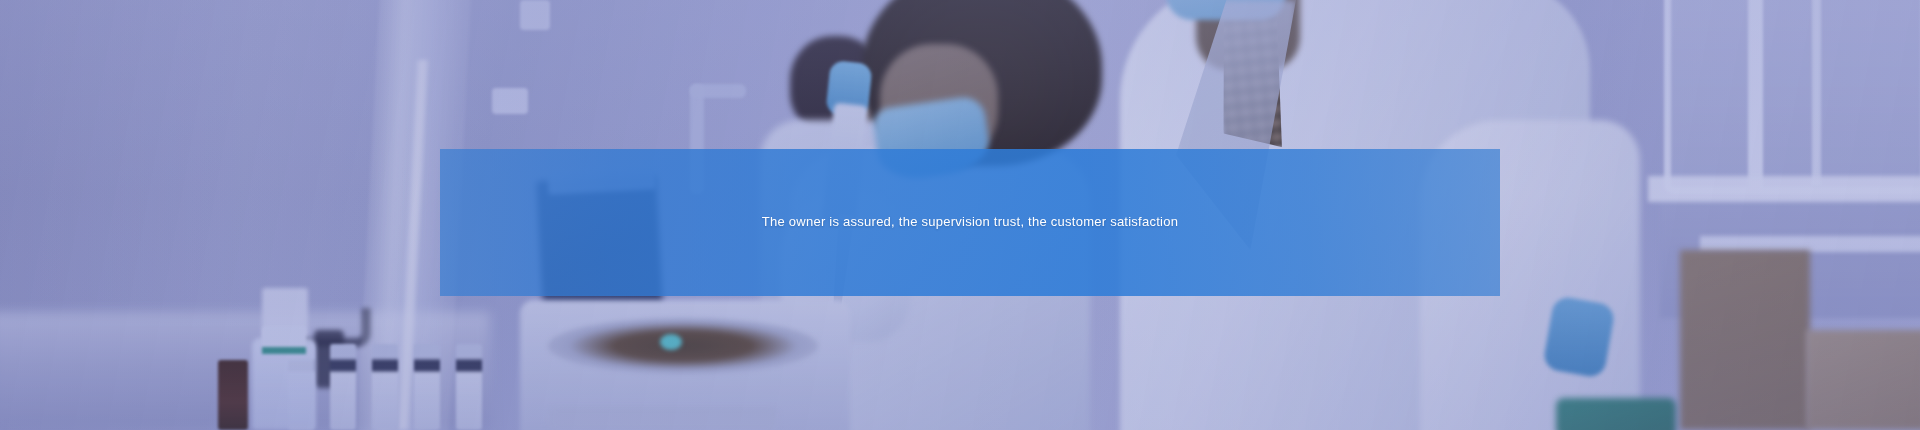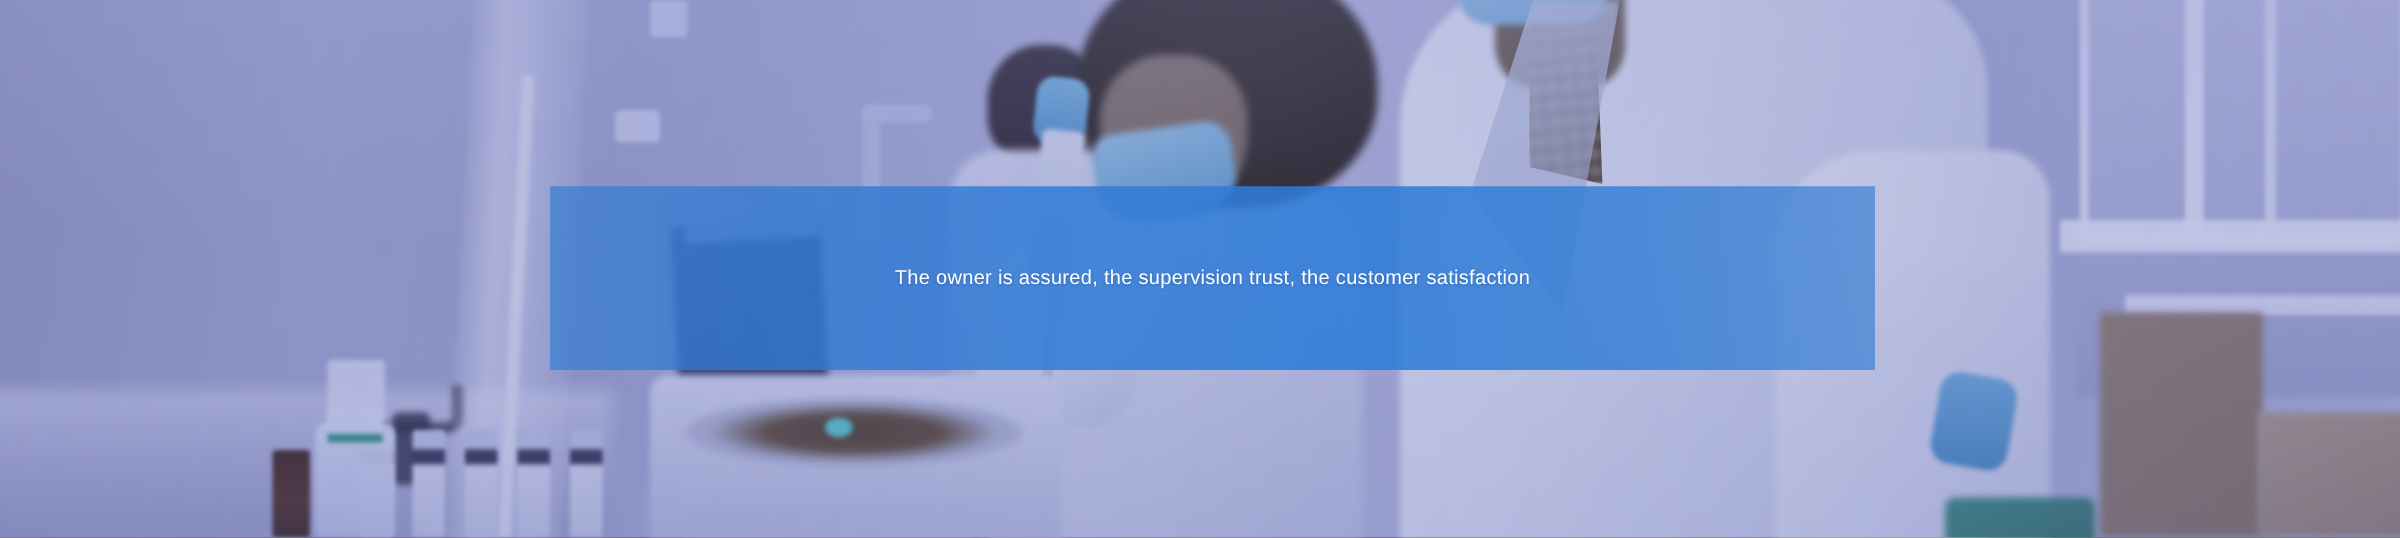--- a/index.html
+++ b/index.html
@@ -331,21 +331,21 @@
     font-size: 50px;
     line-height: 1.05;
     letter-spacing: 2px;
     font-weight: 400;
     white-space: nowrap;
     text-shadow: 0 1px 3px rgba(20,50,100,.28);
     margin: 0 0 9px 0;
   }
   .subline {
     color: #ffffff;
-    font-size: 16px;
+    font-size: 13px;
     line-height: 1.1;
     letter-spacing: .25px;
     font-weight: 400;
     white-space: nowrap;
     text-shadow: 0 1px 2px rgba(20,50,100,.30);
     margin: 0;
   }
 </style>
 </head>
 <body>

